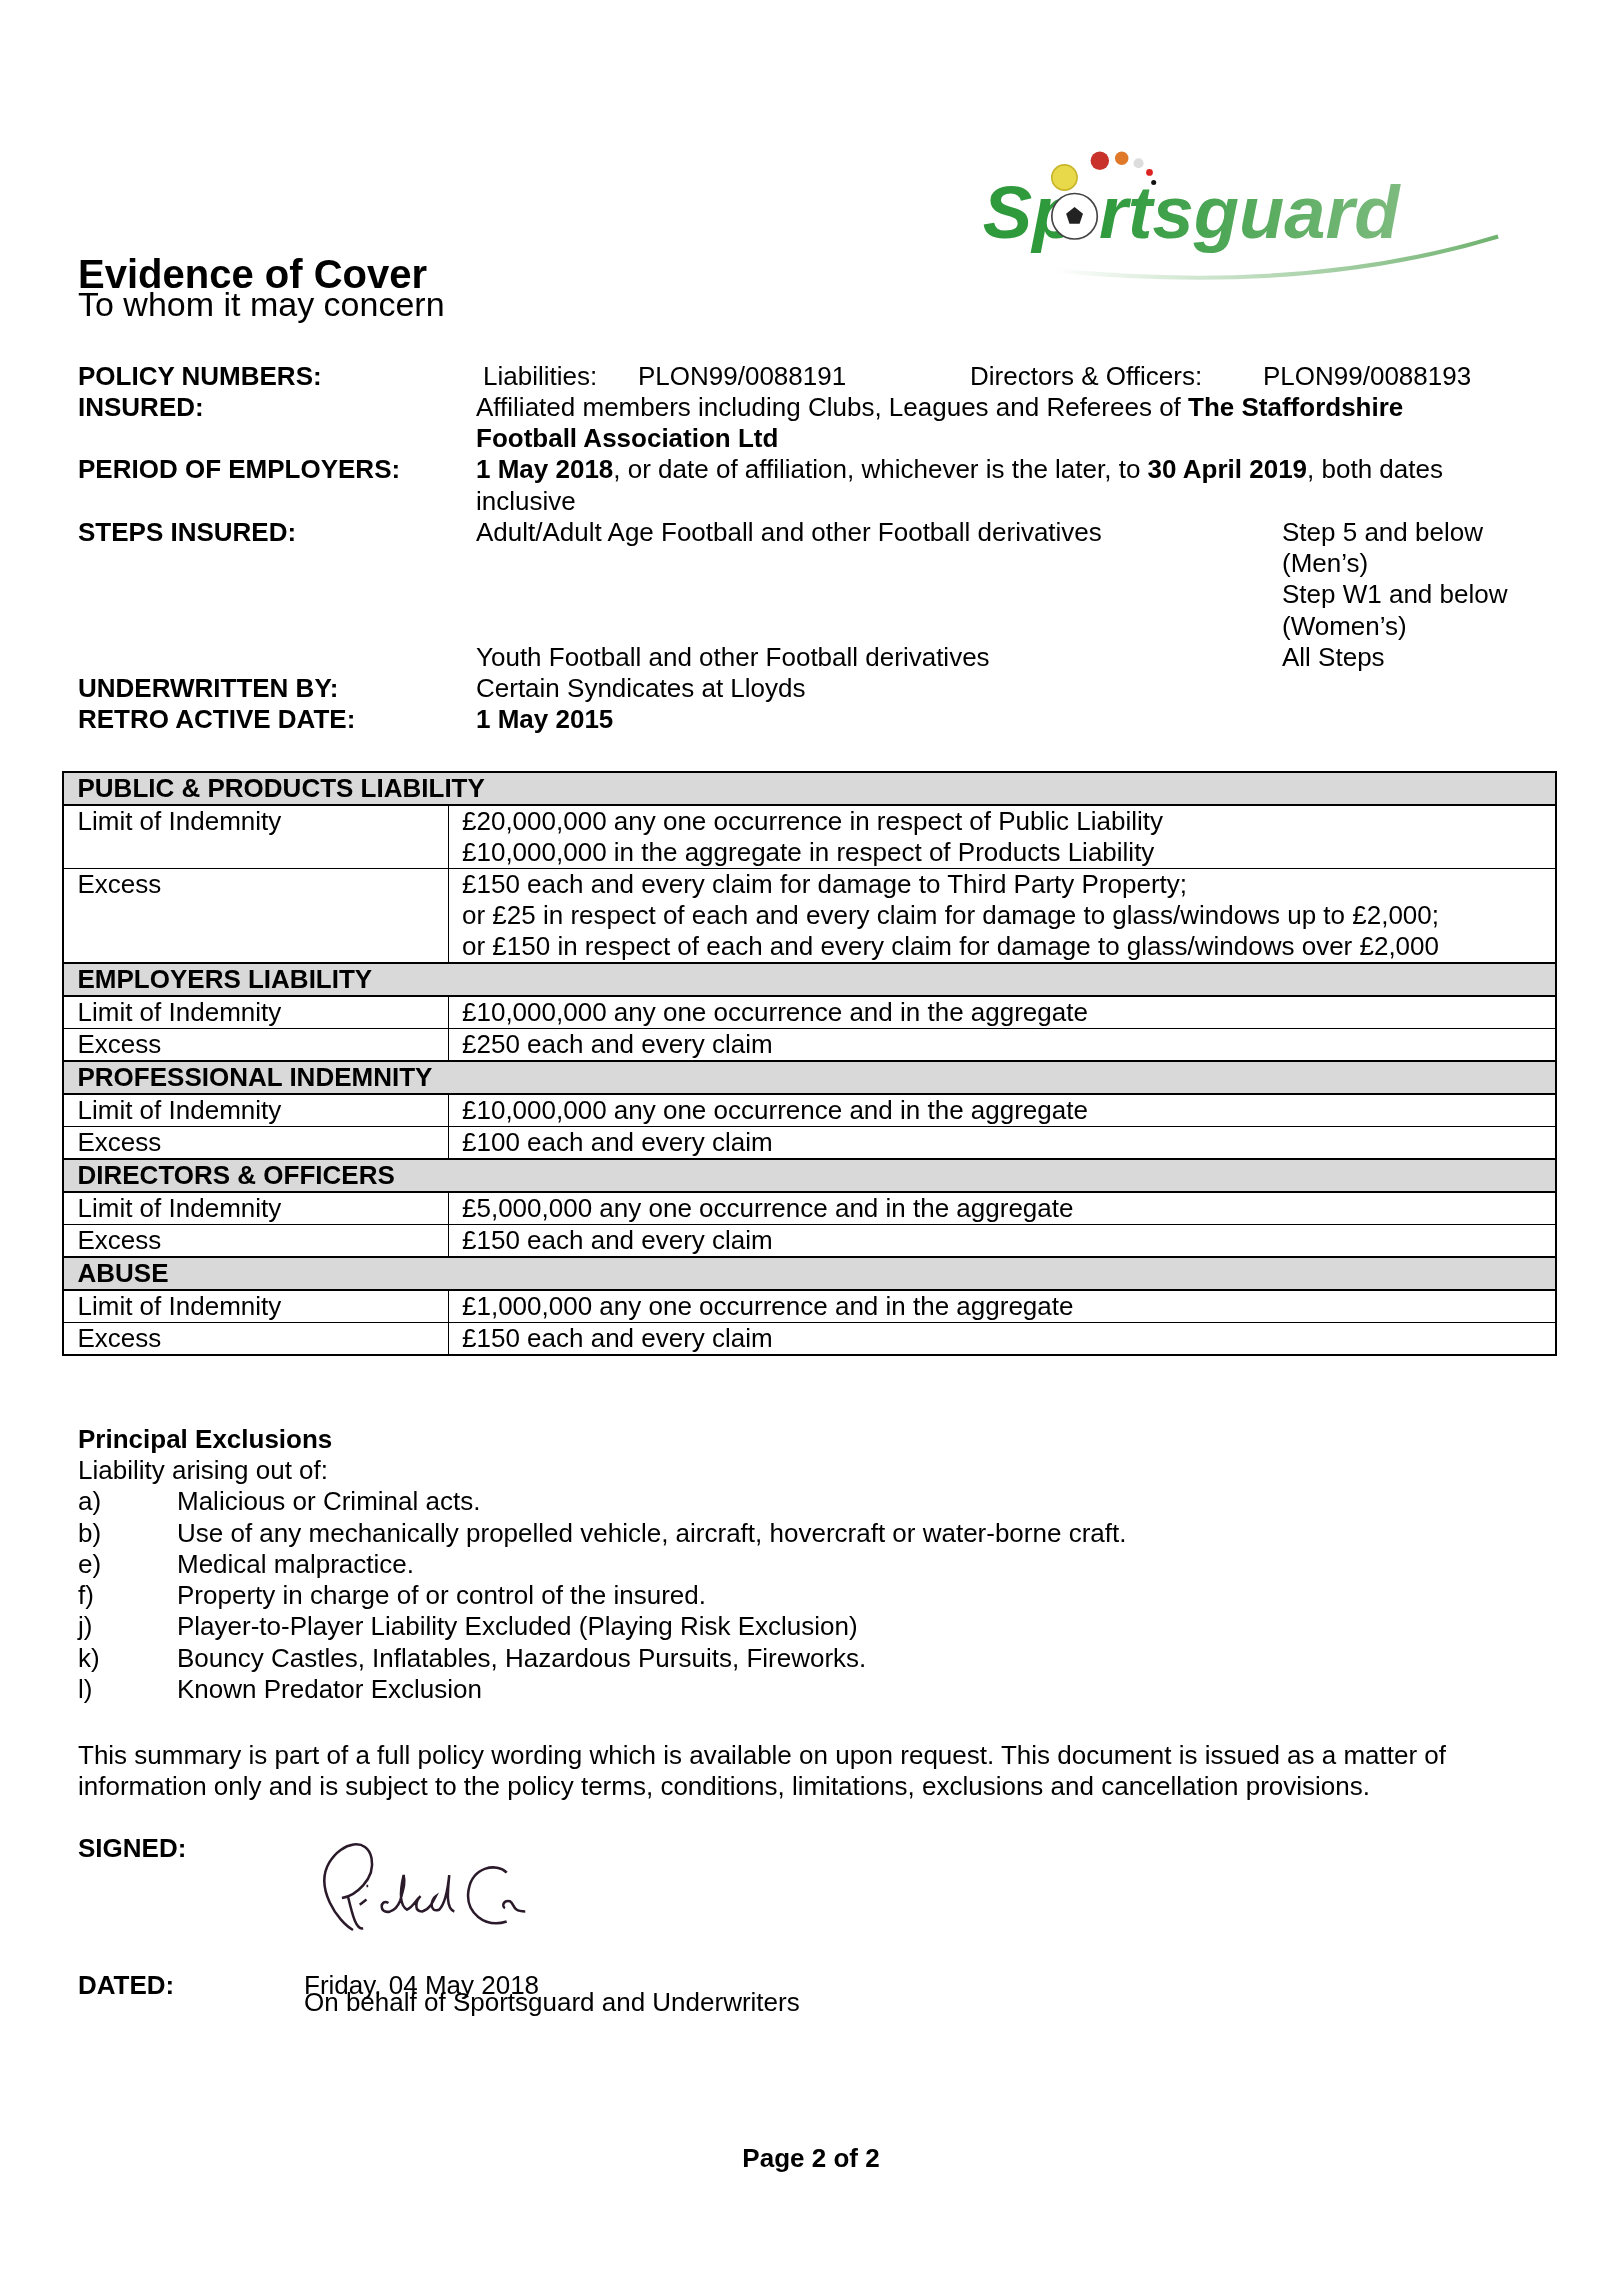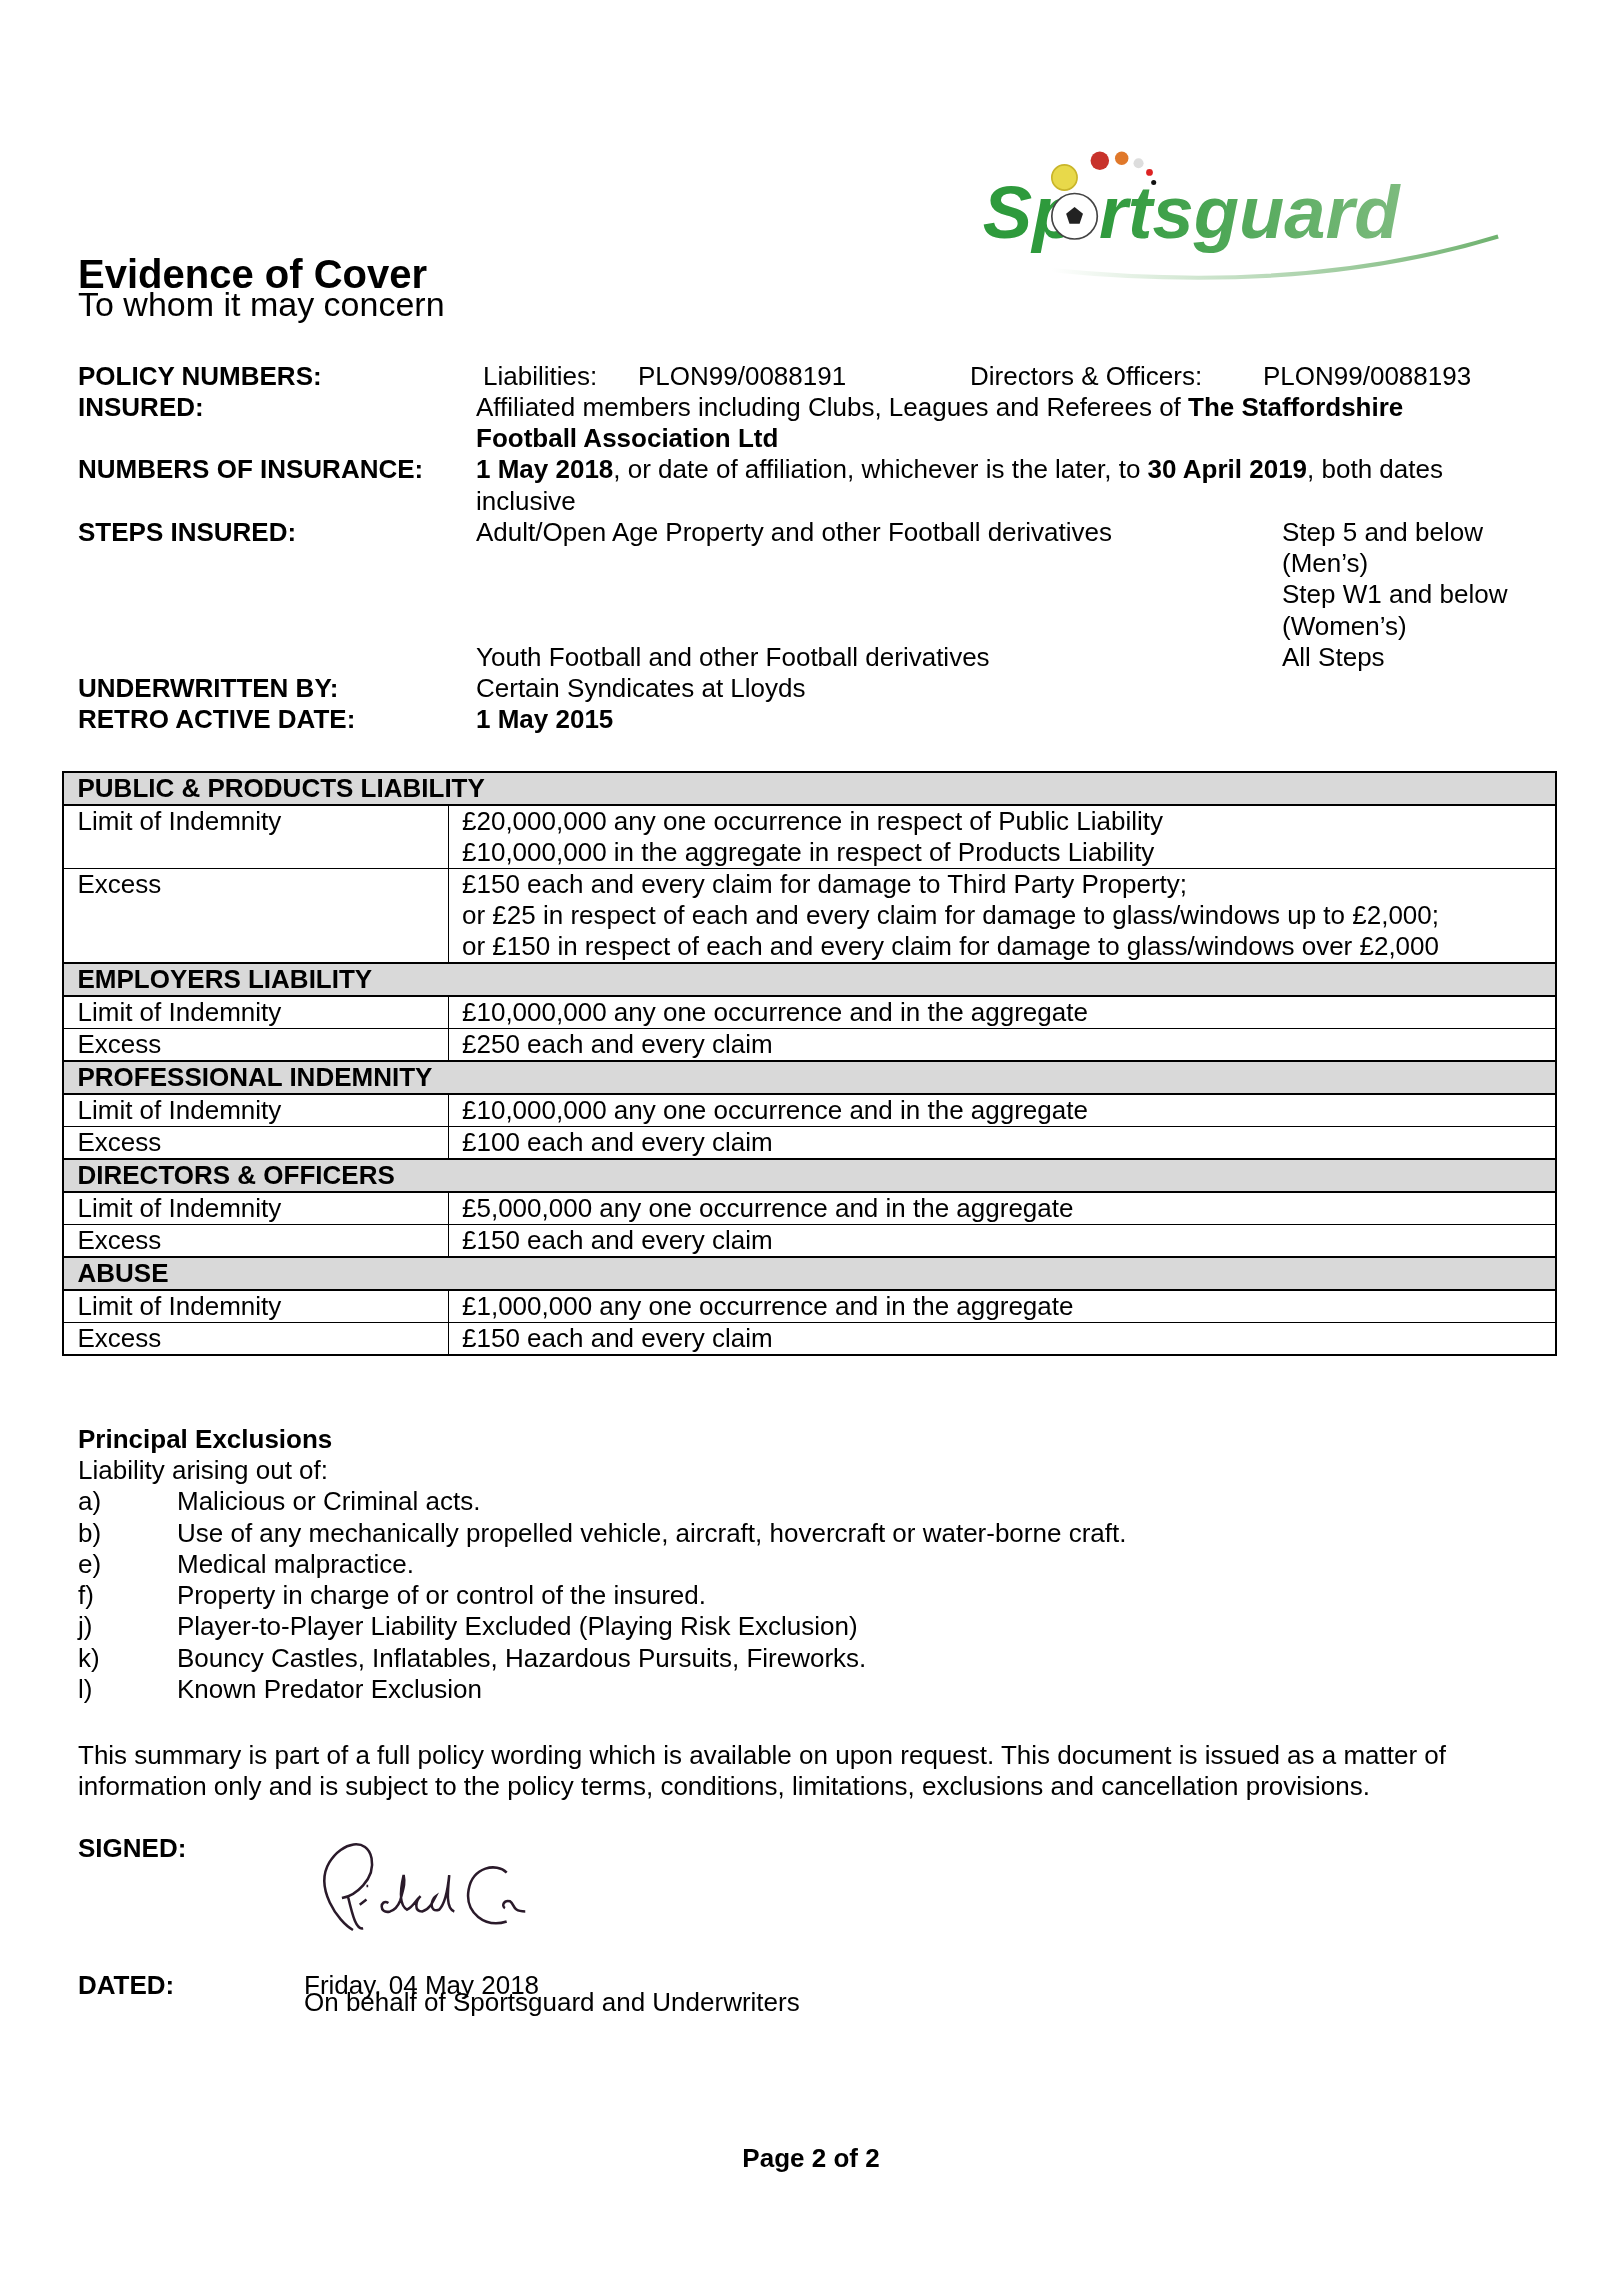--- a/index.html
+++ b/index.html
@@ -66,26 +66,26 @@
 <div class="abs txt lbl" style="top:361px;">POLICY NUMBERS:</div>
 <div class="abs txt" style="left:483px; top:361px;">Liabilities:</div>
 <div class="abs txt" style="left:638px; top:361px;">PLON99/0088191</div>
 <div class="abs txt" style="left:970px; top:361px;">Directors &amp; Officers:</div>
 <div class="abs txt" style="left:1263px; top:361px;">PLON99/0088193</div>
 
 <div class="abs txt lbl" style="top:392px;">INSURED:</div>
 <div class="abs txt val" style="top:392px;"><span>Affiliated members including Clubs, Leagues and Referees of </span><span class="b">The Staffordshire</span></div>
 <div class="abs txt val b" style="top:423px;">Football Association Ltd</div>
 
-<div class="abs txt lbl" style="top:454px;">NUMBERS OF INSURANCE:</div>
+<div class="abs txt lbl" style="top:454px;">PERIOD OF EMPLOYERS:</div>
 <div class="abs txt val" style="top:454px;"><span class="b">1 May 2018</span><span>, or date of affiliation, whichever is the later, to </span><span class="b">30 April 2019</span><span>, both dates</span></div>
 <div class="abs txt val" style="top:486px;">inclusive</div>
 
 <div class="abs txt lbl" style="top:517px;">STEPS INSURED:</div>
-<div class="abs txt val" style="top:517px;">Adult/Open Age Property and other Football derivatives</div>
+<div class="abs txt val" style="top:517px;">Adult/Adult Age Football and other Football derivatives</div>
 <div class="abs txt" style="left:1282px; top:517px;">Step 5 and below</div>
 <div class="abs txt" style="left:1282px; top:548px;">(Men’s)</div>
 <div class="abs txt" style="left:1282px; top:579px;">Step W1 and below</div>
 <div class="abs txt" style="left:1282px; top:611px;">(Women’s)</div>
 <div class="abs txt val" style="top:642px;">Youth Football and other Football derivatives</div>
 <div class="abs txt" style="left:1282px; top:642px;">All Steps</div>
 
 <div class="abs txt lbl" style="top:673px;">UNDERWRITTEN BY:</div>
 <div class="abs txt val" style="top:673px;">Certain Syndicates at Lloyds</div>
 <div class="abs txt lbl" style="top:704px;">RETRO ACTIVE DATE:</div>

